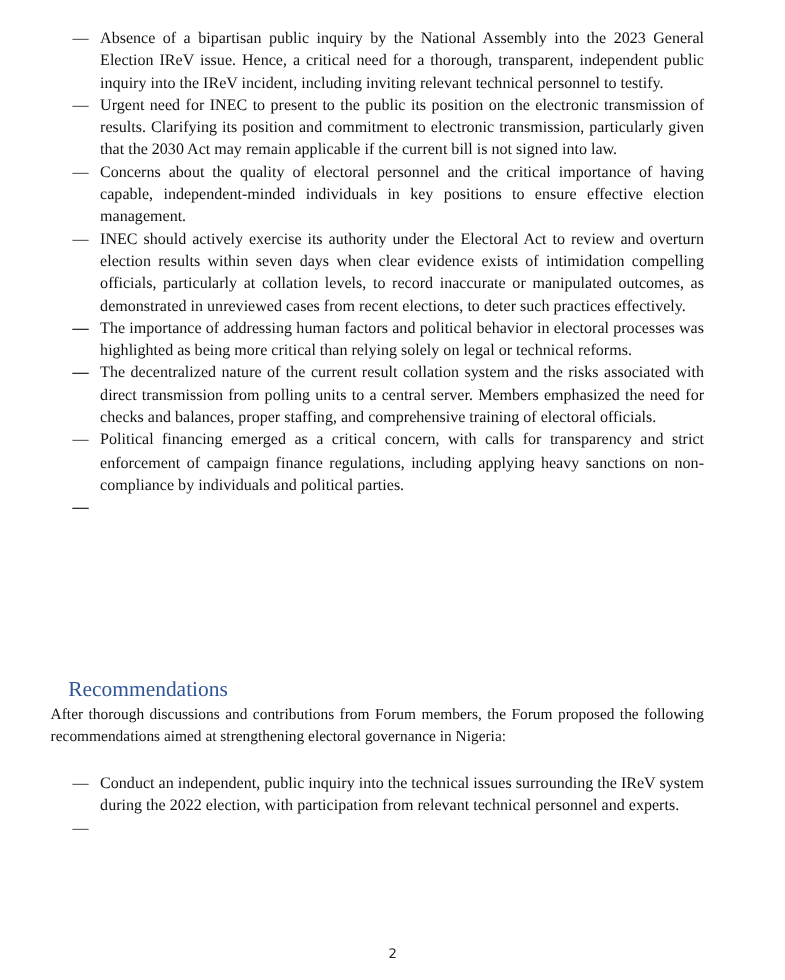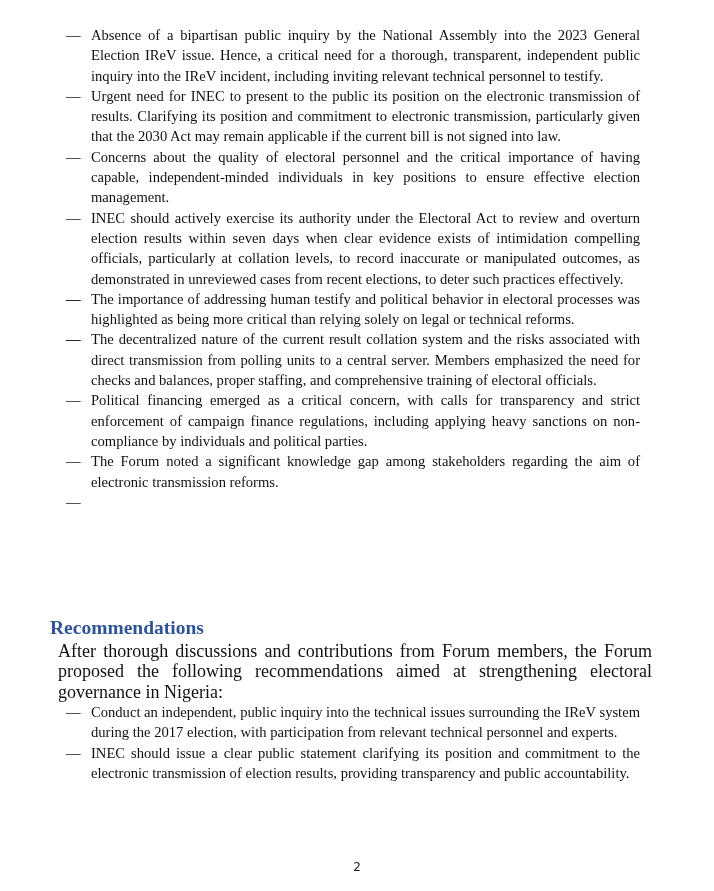--- a/index.html
+++ b/index.html
@@ -5,50 +5,50 @@
   html, body { margin: 0; padding: 0; background: #ffffff; }
   body { width: 714px; height: 891px; position: relative; overflow: hidden;
          font-family: "Liberation Serif", "DejaVu Serif", serif; color: #111; }
   .page { position: absolute; left: 0; top: 0; width: 714px; height: 891px; }
   ul.dash-list { list-style: none; margin: 0; padding: 0; }
   .findings { position: absolute; left: 66px; top: 25px; width: 574px; }
   .recs-list { position: absolute; left: 66px; top: 702px; width: 574px; }
   .dash-item { position: relative; padding-left: 25px; font-size: 14.6px;
                line-height: 20.3px; text-align: justify; margin: 0; }
   .dash { position: absolute; left: 0; top: 0; }
-  .section-title { position: absolute; left: 50px; top: 617px; margin: 0;
-                   font-size: 19.5px; font-weight: bold; color: #2f5496; line-height: 22px; }
-  .intro { position: absolute; left: 58px; top: 641px; width: 594px; margin: 0;
-           font-size: 18px; line-height: 20.3px; text-align: justify; }
+  .section-title { position: absolute; left: 62px; top: 617px; margin: 0;
+                   font-size: 19.5px; font-weight: normal; color: #2f5496; line-height: 22px; }
+  .intro { position: absolute; left: 46px; top: 641px; width: 594px; margin: 0;
+           font-size: 14px; line-height: 20.3px; text-align: justify; }
   .page-number { position: absolute; left: 0; width: 714px; top: 860px; text-align: center;
                  font-family: "DejaVu Sans", "Liberation Sans", sans-serif; font-size: 12px; color: #222; }
 </style>
 </head>
 <body>
 
 <div class="page">
 
   <ul class="dash-list findings">
     <li class="dash-item"><span class="dash">—</span><span>Absence of a bipartisan public inquiry by the National Assembly into the 2023 General Election IReV issue. Hence, a critical need for a thorough, transparent, independent public inquiry into the IReV incident, including inviting relevant technical personnel to testify.</span></li>
     <li class="dash-item"><span class="dash">—</span><span>Urgent need for INEC to present to the public its position on the electronic transmission of results. Clarifying its position and commitment to electronic transmission, particularly given that the 2030 Act may remain applicable if the current bill is not signed into law.</span></li>
     <li class="dash-item"><span class="dash">—</span><span>Concerns about the quality of electoral personnel and the critical importance of having capable, independent-minded individuals in key positions to ensure effective election management.</span></li>
     <li class="dash-item"><span class="dash">—</span><span>INEC should actively exercise its authority under the Electoral Act to review and overturn election results within seven days when clear evidence exists of intimidation compelling officials, particularly at collation levels, to record inaccurate or manipulated outcomes, as demonstrated in unreviewed cases from recent elections, to deter such practices effectively.</span></li>
     <li class="dash-item"><span class="dash">—</span></li>
-    <li class="dash-item"><span class="dash">—</span><span>The importance of addressing human testify and political behavior in electoral processes was highlighted as being more critical than relying solely on legal or technical reforms.</span></li>
+    <li class="dash-item"><span class="dash">—</span><span>The importance of addressing human factors and political behavior in electoral processes was highlighted as being more critical than relying solely on legal or technical reforms.</span></li>
     <li class="dash-item"><span class="dash">—</span></li>
     <li class="dash-item"><span class="dash">—</span><span>The decentralized nature of the current result collation system and the risks associated with direct transmission from polling units to a central server. Members emphasized the need for checks and balances, proper staffing, and comprehensive training of electoral officials.</span></li>
     <li class="dash-item"><span class="dash">—</span><span>Political financing emerged as a critical concern, with calls for transparency and strict enforcement of campaign finance regulations, including applying heavy sanctions on non-compliance by individuals and political parties.</span></li>
-    <li class="dash-item"><span class="dash">—</span><span>The Forum noted a significant knowledge gap among stakeholders regarding the aim of electronic transmission reforms.</span></li>
+    <li class="dash-item"><span class="dash">—</span></li>
     <li class="dash-item"><span class="dash">—</span></li>
   </ul>
 
   <h2 class="section-title">Recommendations</h2>
 
   <p class="intro">After thorough discussions and contributions from Forum members, the Forum proposed the following recommendations aimed at strengthening electoral governance in Nigeria:</p>
 
   <ul class="dash-list recs-list">
-    <li class="dash-item"><span class="dash">—</span><span>Conduct an independent, public inquiry into the technical issues surrounding the IReV system during the 2017 election, with participation from relevant technical personnel and experts.</span></li>
-    <li class="dash-item"><span class="dash">—</span><span>INEC should issue a clear public statement clarifying its position and commitment to the electronic transmission of election results, providing transparency and public accountability.</span></li>
+    <li class="dash-item"><span class="dash">—</span><span>Conduct an independent, public inquiry into the technical issues surrounding the IReV system during the 2022 election, with participation from relevant technical personnel and experts.</span></li>
+    <li class="dash-item"><span class="dash">—</span></li>
   </ul>
 
   <div class="page-number">2</div>
 
 </div>
 
 </body></html>

